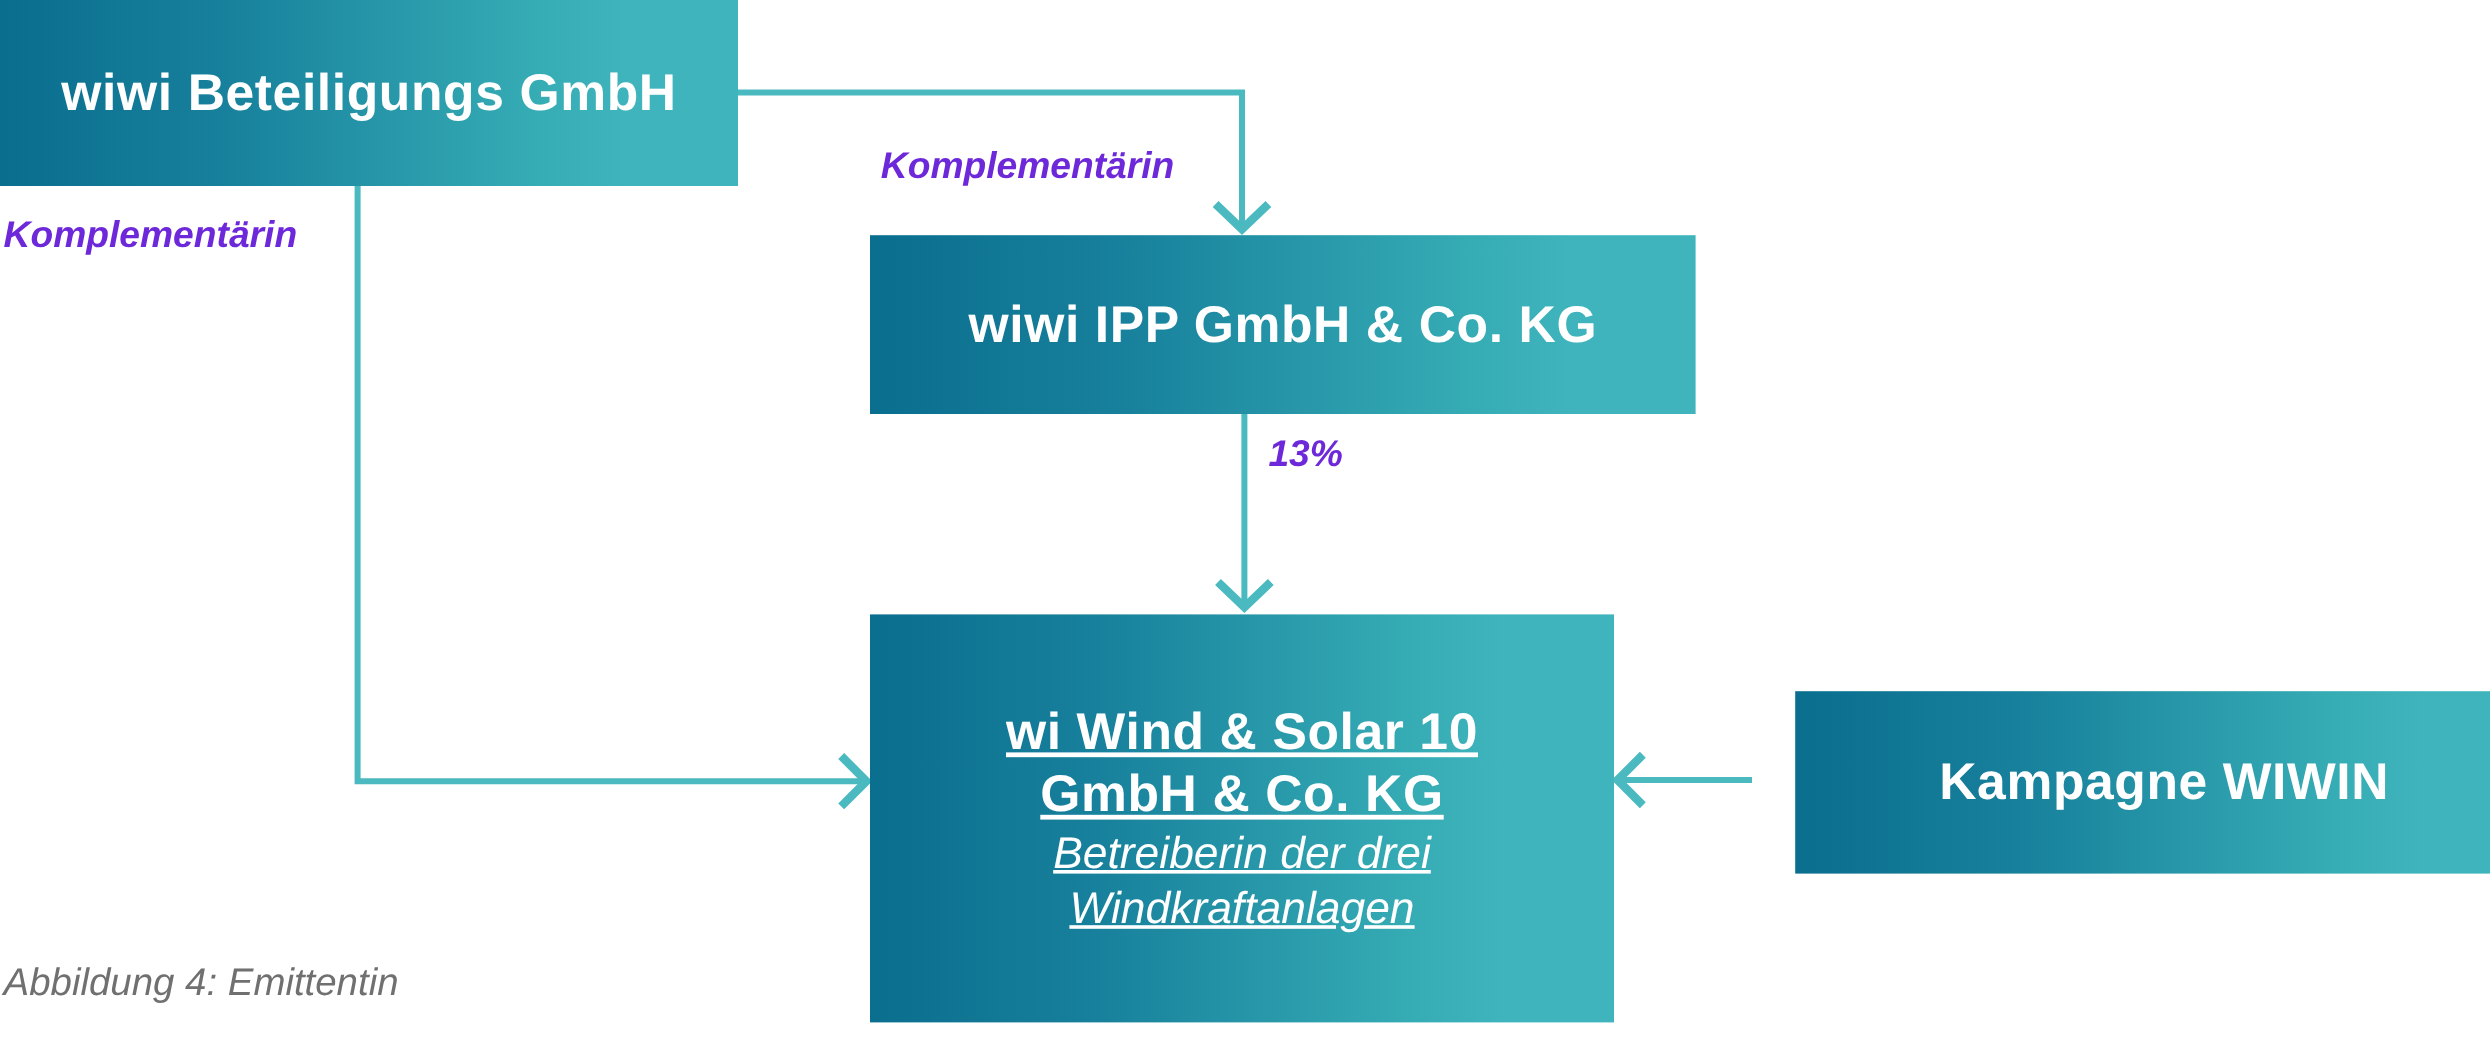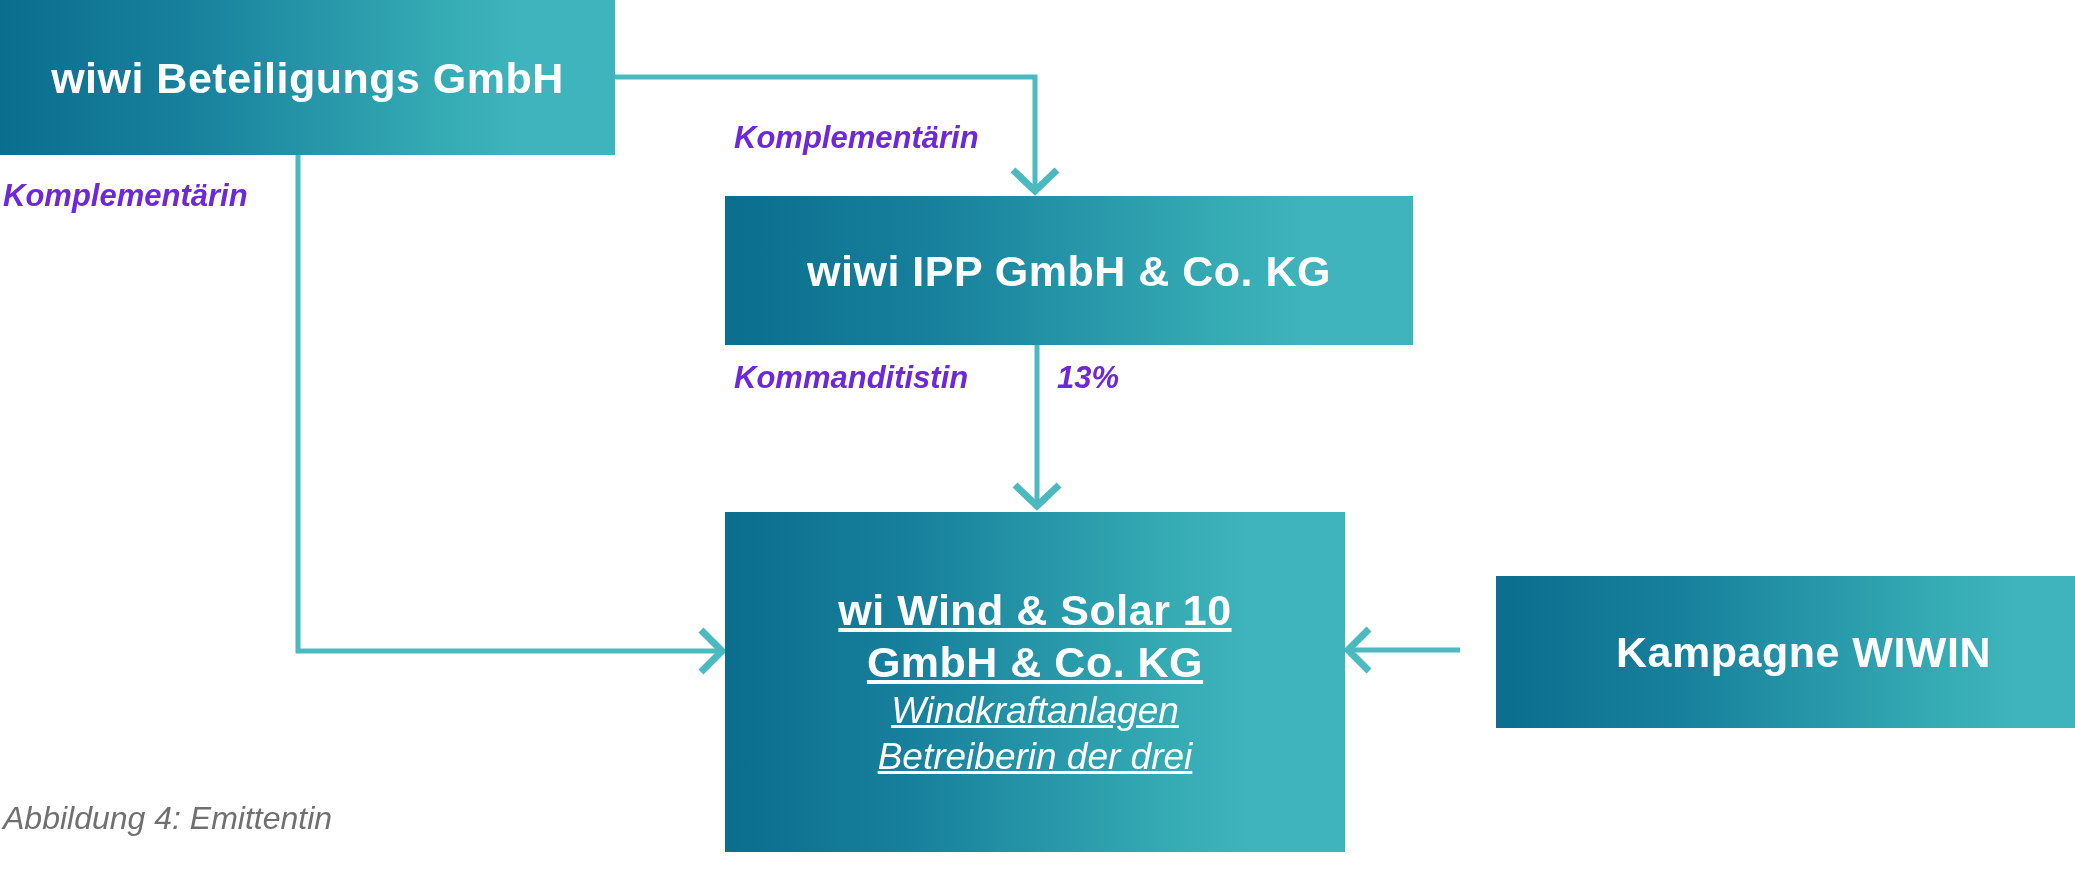--- a/index.html
+++ b/index.html
@@ -106,31 +106,30 @@
     <div class="title">wiwi Beteiligungs GmbH</div>
   </div>
 
   <div class="node" id="box-ipp">
     <div class="title">wiwi IPP GmbH &amp; Co. KG</div>
   </div>
 
   <div class="node" id="box-windsolar">
     <div class="title">wi Wind &amp; Solar 10</div>
     <div class="title">GmbH &amp; Co. KG</div>
+    <div class="subtitle">Betreiberin der drei</div>
     <div class="subtitle">Windkraftanlagen</div>
-    <div class="subtitle">Betreiberin der drei</div>
   </div>
 
   <div class="node" id="box-kampagne">
     <div class="title">Kampagne WIWIN</div>
   </div>
 
   <div class="edge-label" id="label-komplementaerin-left">Komplementärin</div>
 
   <div class="edge-label" id="label-komplementaerin-top">Komplementärin</div>
 
-  <div class="edge-label" id="label-kommanditistin">Kommanditistin</div>
 
   <div class="edge-label" id="label-percent">13%</div>
 
   <div id="caption">Abbildung 4: Emittentin</div>
 
 </div>
 
 </body></html>

